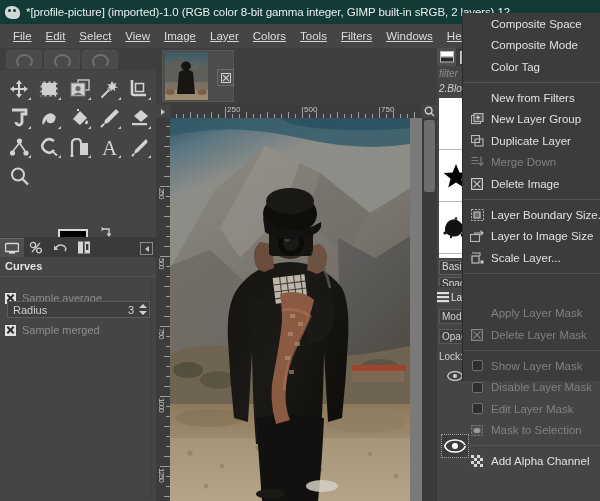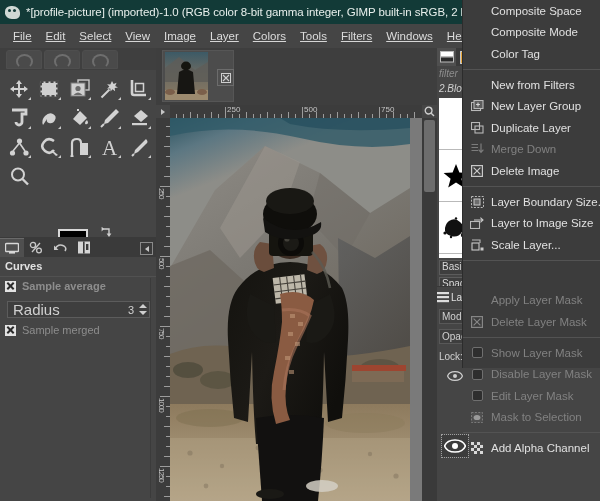--- a/index.html
+++ b/index.html
@@ -56,21 +56,21 @@
         border:1px solid #8a8a8a;display:flex;align-items:center;justify-content:center;}
   .to-menubtn i{width:0;height:0;border-top:3px solid transparent;border-bottom:3px solid transparent;border-right:4px solid #c5c5c5;}
   .to-title{position:absolute;left:5px;top:22px;font-size:11px;color:#e2e2e2;font-weight:bold;}
   .to-sep{position:absolute;left:0;top:38px;width:156px;height:1px;background:#515151;}
   .chkrow{position:absolute;left:5px;display:flex;align-items:center;gap:6px;color:#8d8d8d;font-size:11px;}
   .chk{width:11px;height:11px;background:#e2e2e2;position:relative;flex:0 0 auto;}
   .chk:before,.chk:after{content:"";position:absolute;left:1px;top:4.5px;width:9px;height:2px;background:#2b2b2b;}
   .chk:before{transform:rotate(45deg);} .chk:after{transform:rotate(-45deg);}
   .spinrow{position:absolute;left:7px;top:63px;width:143px;height:17px;background:#3e3e3e;
         border:1px solid #5c5c5c;box-sizing:border-box;display:flex;align-items:center;}
-  .spinrow .lab{flex:1;padding-left:5px;color:#d0d0d0;font-size:15px;}
+  .spinrow .lab{flex:1;padding-left:5px;color:#d0d0d0;font-size:11px;}
   .spinrow .val{color:#d0d0d0;font-size:11px;padding-right:3px;}
   .spinarrows{width:11px;height:15px;position:relative;margin-right:1px;}
   .spinarrows i{position:absolute;left:2px;width:0;height:0;border-left:4px solid transparent;border-right:4px solid transparent;}
   .spinarrows i.u{top:2px;border-bottom:4px solid #cfcfcf;}
   .spinarrows i.d{bottom:2px;border-top:4px solid #cfcfcf;}
   .to-vline{position:absolute;left:150px;top:40px;width:1px;height:220px;background:#3b3b3b;}
 
   
   .imgwin{position:absolute;left:156px;top:48px;width:281px;height:453px;background:#454545;}
   .tabbar{position:absolute;left:0;top:0;width:281px;height:57px;background:#3e3e3e;}
@@ -120,21 +120,21 @@
   .layerspanel{position:absolute;left:0;top:238px;width:38px;height:215px;background:#454545;border-top:1px solid #383838;}
   .lp-head{position:absolute;left:0;top:3px;width:38px;height:14px;display:flex;align-items:center;gap:2px;}
   .lp-head .lbl{font-size:10px;color:#e0e0e0;}
   .lp-row{position:absolute;left:2px;width:34px;height:15px;background:#3e3e3e;border:1px solid #585858;
         box-sizing:border-box;font-size:10px;color:#d0d0d0;padding-left:2px;overflow:hidden;line-height:13px;}
   .lp-lock{position:absolute;left:2px;font-size:10px;color:#d0d0d0;}
   .lp-eye{position:absolute;left:8px;width:20px;height:14px;display:flex;align-items:center;justify-content:center;}
   .lp-eye.sel{background:#3c3c3c;outline:1px dotted #a0a0a0;}
 
   
-  .ctxmenu{position:absolute;left:462px;top:0;width:138px;height:368px;background:#3c3c3c;
+  .ctxmenu{position:absolute;left:462px;top:13px;width:138px;height:368px;background:#3c3c3c;
         border-left:1px solid #2c2c2c;box-sizing:border-box;}
   .ci{position:relative;height:21.6px;display:flex;align-items:center;padding-left:28px;
       font-size:11.5px;color:#e0e0e0;white-space:nowrap;box-sizing:border-box;}
   .ci.dim{color:#818181;}
   .ci .micon{position:absolute;left:7px;top:50%;transform:translateY(-50%);width:14px;height:14px;
       display:flex;align-items:center;justify-content:center;}
   .msep{height:1px;background:#535353;margin:4px 0;}
   .hl{position:absolute;left:0px;width:138px;height:24px;border:2px solid #e01010;box-sizing:border-box;
       background:#4a4a4a;}
   .hl .ci{height:20px;}
@@ -351,21 +351,21 @@
           </svg>
       </div>
       <div class="to-menubtn">
           <i></i>
         </div>
     </div>
 
     <div class="to-title">Curves</div>
     <div class="to-sep"></div>
 
-    <div class="chkrow" style="top:42px;font-weight:bold;">
+    <div class="chkrow" style="top:54px;">
       <span class="chk"></span>
       <span>Sample average</span>
     </div>
 
     <div class="spinrow">
       <span class="lab">Radius</span>
       <span class="val">3</span>
       <span class="spinarrows">
           <i class="u"></i>
           <i class="d"></i>

